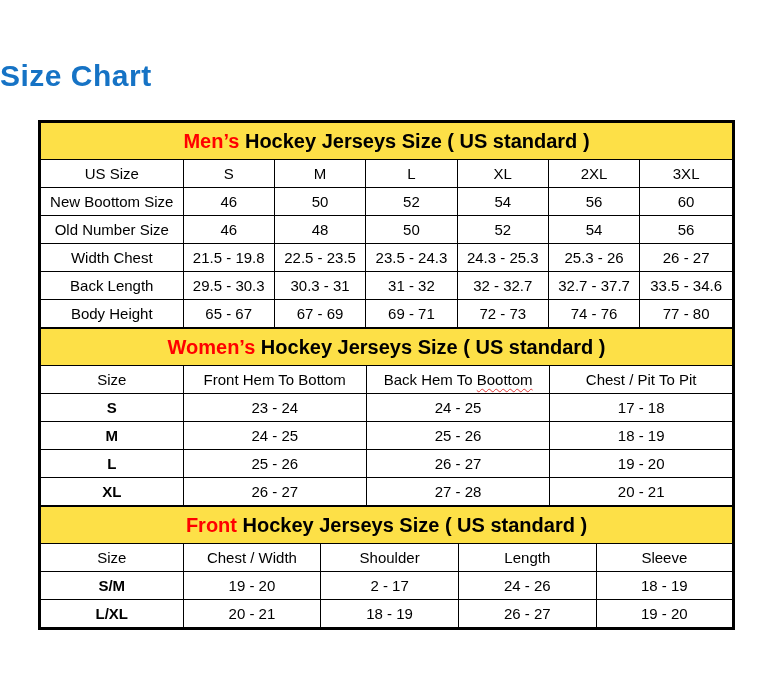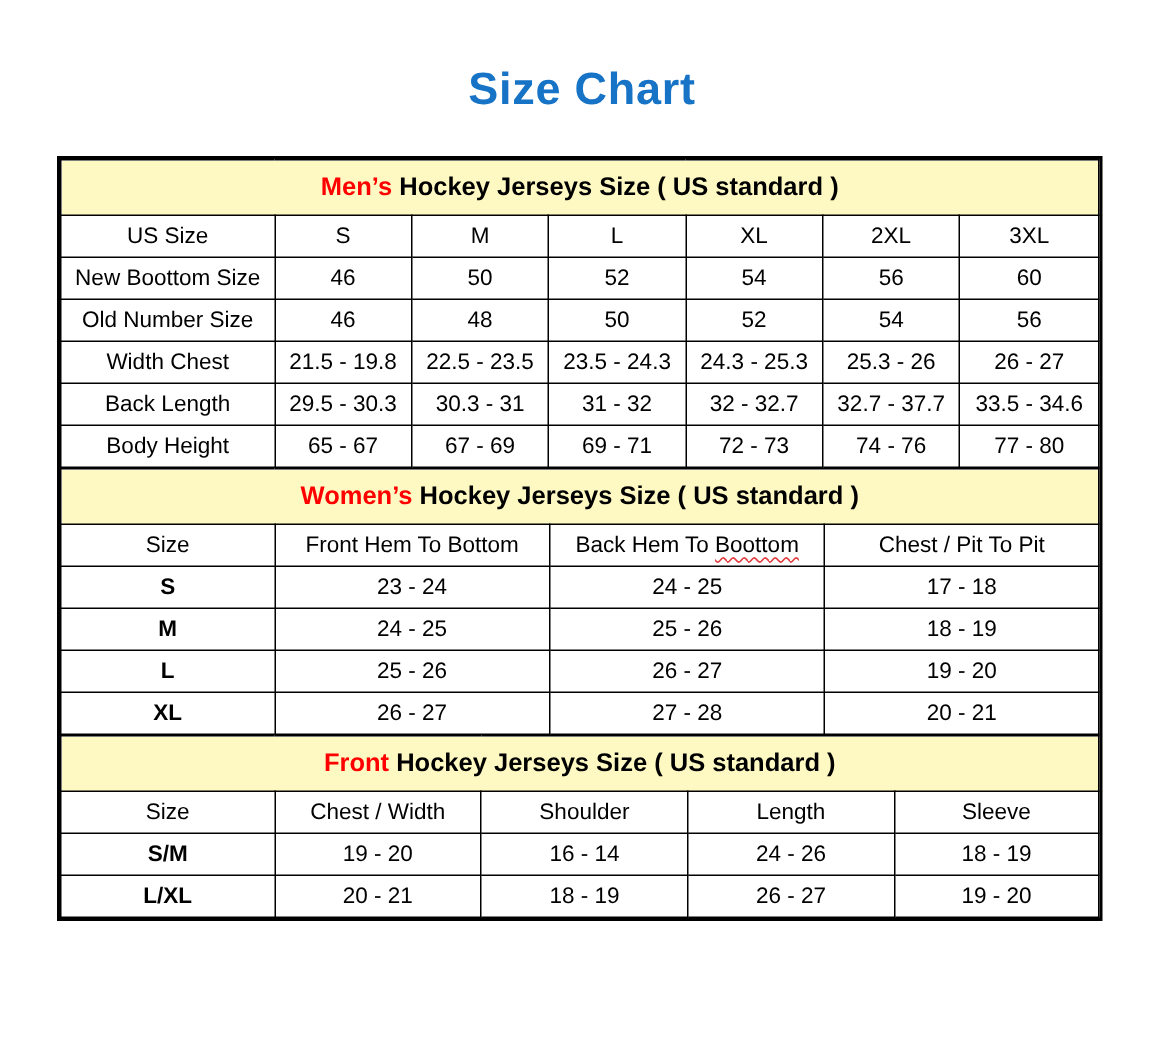--- a/index.html
+++ b/index.html
@@ -9,25 +9,25 @@
   }
   body {
     width: 776px;
     height: 692px;
     font-family: "Liberation Sans", sans-serif;
     color: #000;
     overflow: hidden;
   }
   .page-title {
     margin: 0;
-    padding-top: 40px;
+    padding-top: 56px;
     padding-bottom: 0;
     height: 40px;
     line-height: 40px;
-    text-align: center;
+    text-align: left;
     color: #1673C5;
     font-size: 30px;
     font-weight: bold;
     letter-spacing: 0.5px;
   }
   #tables {
     width: 693px;
     margin: 24px 0 0 38px;
     border: 2px solid #000;
   }
@@ -41,23 +41,23 @@
     text-align: center;
     vertical-align: middle;
     font-size: 15px;
     padding: 0 2px;
     overflow: hidden;
     white-space: nowrap;
   }
   .size-table tr { height: 28px; }
   tr.band-row { height: 37px; }
   td.band {
-    background: #fef9c3;
+    background: #fde047;
     font-weight: bold;
-    font-size: 17px;
+    font-size: 20px;
   }
   td.band .hl { color: #FF0000; }
   tr.head-row th { font-weight: normal; }
   td.rowlabel { font-weight: normal; }
   td.rowlabel.bold { font-weight: bold; }
   .wavy {
     text-decoration: underline;
     text-decoration-style: wavy;
     text-decoration-color: #e03a3a;
     text-decoration-thickness: 1px;
@@ -198,21 +198,21 @@
           <tr class="head-row">
             <th>Size</th>
             <th>Chest / Width</th>
             <th>Shoulder</th>
             <th>Length</th>
             <th>Sleeve</th>
           </tr>
           <tr>
             <td class="rowlabel bold">S/M</td>
             <td>19 - 20</td>
-            <td>16 - 14</td>
+            <td>2 - 17</td>
             <td>24 - 26</td>
             <td>18 - 19</td>
           </tr>
           <tr>
             <td class="rowlabel bold">L/XL</td>
             <td>20 - 21</td>
             <td>18 - 19</td>
             <td>26 - 27</td>
             <td>19 - 20</td>
           </tr>

